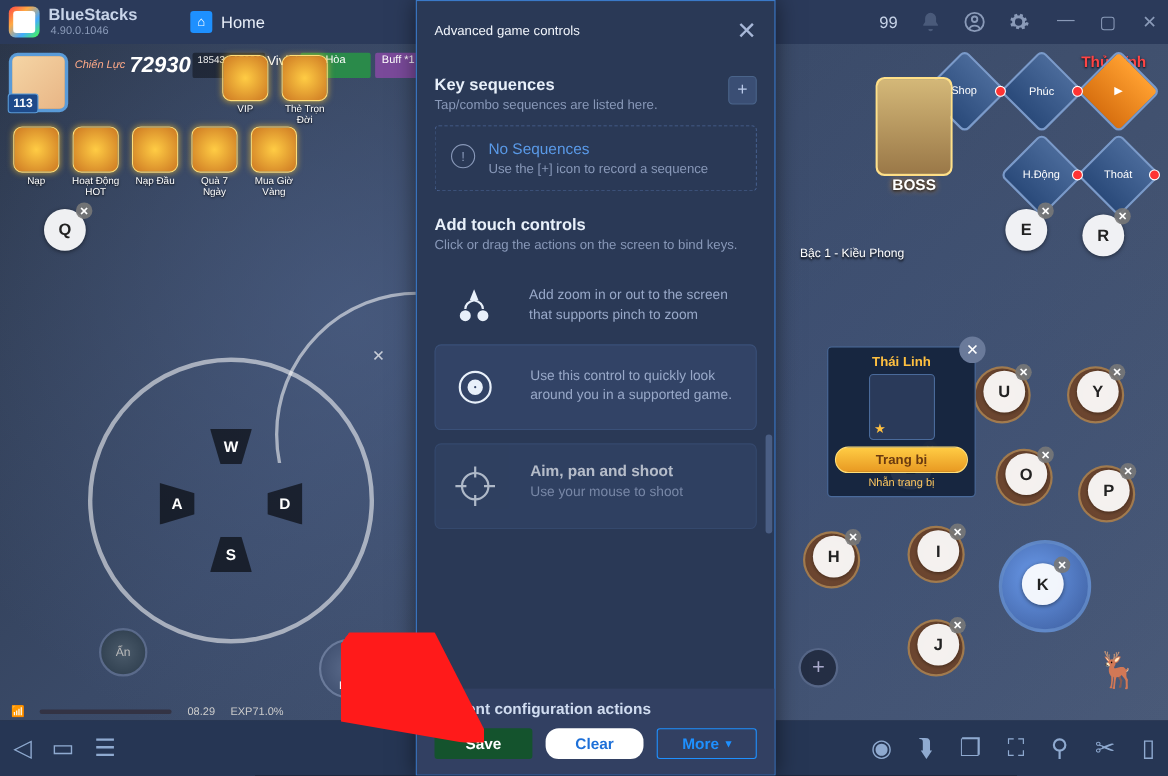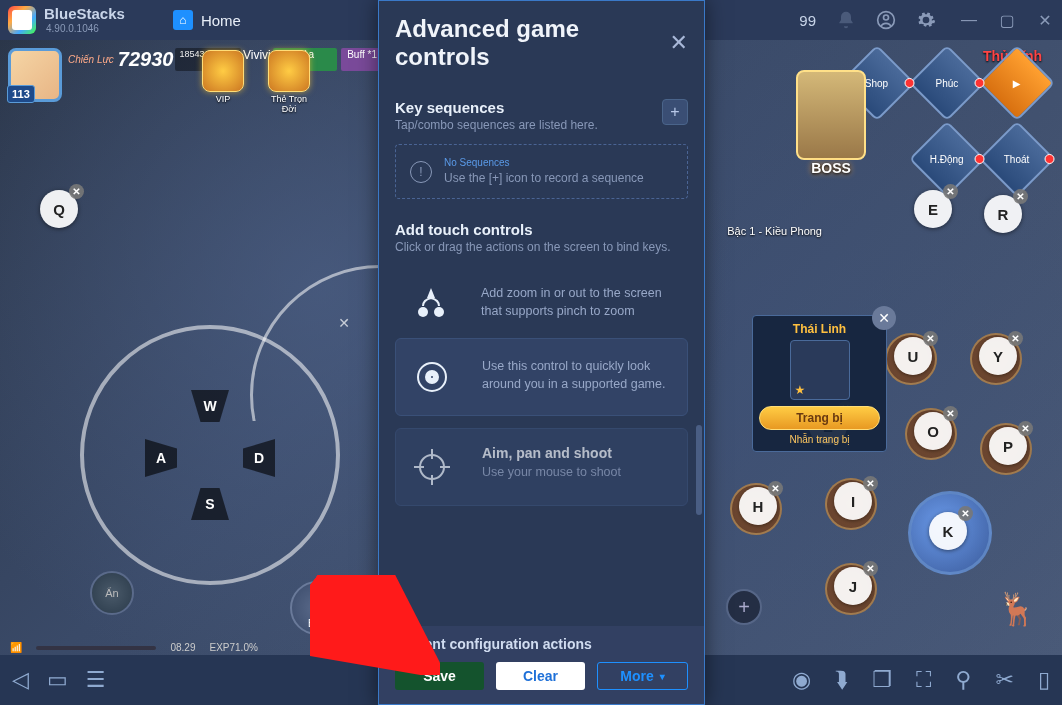--- a/index.html
+++ b/index.html
@@ -37,21 +37,21 @@
 .name-row { color:#fff; font-size:12px; }
 .tag-row { display:flex; gap:4px;}
 .tag-hoa { background:#2a8a4a; color:#fff; font-size:10px; padding:1px 23px; border-radius:2px;}
 .tag-buff { background:#7a4a9a; color:#fff; font-size:10px; padding:1px 6px; border-radius:2px;}
 
 
 .hud-icons { position:absolute; top:75px; left:10px; display:flex; gap:8px; }
 .hud-icon { width:46px; text-align:center; }
 .hud-icon .ibox { width:42px; height:42px; margin:0 auto; border-radius:8px; background:radial-gradient(circle, #ffcc44, #cc7722); border:1px solid #ffdd77; box-shadow: 0 0 6px rgba(255,200,50,.6);}
 .hud-icon .ilbl { font-size:9px; color:#fff; margin-top:2px; text-shadow:0 1px 2px #000;}
-.hud-vip { position:absolute; top:10px; left:200px; display:flex; gap:20px;}
+.hud-vip { position:absolute; top:10px; left:200px; display:flex; gap:8px;}
 
 
 .right-col { position:absolute; top:8px; right:10px; display:flex; flex-direction:column; gap:6px; align-items:center;}
 .diamond-btn { width:54px; height:54px; background:linear-gradient(180deg,#4a6a9a,#2a4a7a); transform:rotate(45deg); border:2px solid #7a9aca; border-radius:6px; display:flex; align-items:center; justify-content:center; position:relative; margin:8px;}
 .diamond-btn > span { transform:rotate(-45deg); color:#fff; font-size:10px; text-align:center;}
 .diamond-btn .red-dot { position:absolute; width:10px; height:10px; background:#f33; border-radius:50%; top:-3px; right:-3px; border:1px solid #fff;}
 .right-col2 { position:absolute; top:8px; right:80px; display:flex; flex-direction:column; gap:6px; align-items:center;}
 
 
 .boss { position:absolute; top:30px; left:50%; margin-left:260px; width:80px; text-align:center;}
@@ -99,44 +99,44 @@
 
 
 .bottom-toolbar { position: absolute; bottom: 0; left: 0; right: 0; height: 50px; background: #263654; display: flex; align-items: center; padding: 0 12px; gap: 16px; }
 .bt-left { display:flex; gap:18px; align-items:center;}
 .bt-icon { color: #8faad0; font-size: 22px; cursor: pointer; }
 .bt-right { margin-left:auto; display:flex; gap:24px; align-items:center;}
 
 
 .modal { position: absolute; top: 0; left: 378px; width: 327px; height: 705px; background: #2a3956; border: 1px solid #3a79c8; display: flex; flex-direction: column; box-shadow: 0 0 20px rgba(0,0,0,.5); z-index: 100; }
 .modal-head { padding: 14px 16px; display: flex; align-items: center; }
-.modal-title { color: #f0f4fa; font-size: 24px; font-weight: 700; flex: 1; }
+.modal-title { color: #f0f4fa; font-size: 12px; font-weight: 400; flex: 1; }
 .modal-close { color: #a8b8d8; font-size: 22px; cursor: pointer; }
 .modal-body { flex: 1; overflow: hidden; padding: 4px 16px 0 16px; position:relative; }
 .section-row { display:flex; align-items:flex-start; margin-top:10px;}
 .section-head { flex:1; }
 .section-title { color: #e8f0fa; font-size: 15px; font-weight: 600; }
 .section-sub { color: #8898b8; font-size: 12px; margin-top: 2px; }
 .add-square { width: 26px; height: 26px; background: #3a4e74; border: 1px solid #4a648a; border-radius: 4px; color: #b8c8e8; display:flex; align-items:center; justify-content:center; font-size:16px; cursor:pointer;}
 .seq-box { border: 1px dashed #4a6494; border-radius: 4px; padding: 12px 14px; margin-top: 12px; display:flex; gap:12px; align-items:flex-start;}
 .seq-icon { width:22px; height:22px; border:1.5px solid #8898b8; border-radius:50%; display:flex; align-items:center; justify-content:center; color:#8898b8; font-size:12px; margin-top:4px; flex-shrink:0;}
-.seq-text .st1 { color:#5a9ae8; font-size:10px; }
+.seq-text .st1 { color:#5a9ae8; font-size:14px; }
 .seq-text .st2 { color:#8898b8; font-size:12px; margin-top:2px; line-height:1.35;}
 .ctrl-card { background: #324366; border: 1px solid #3a5078; border-radius: 6px; padding: 16px 14px; margin-top: 12px; display:flex; gap:28px; align-items:flex-start;}
 .ctrl-card.flat { background: transparent; border: none; padding: 16px 14px 0;}
 .card-icon { width:44px; height:44px; flex-shrink:0; display:flex; align-items:center; justify-content:center; color:#e8f0fa;}
 .card-text .ct1 { color:#f0f4fa; font-size:14px; font-weight:600;}
 .card-text .ct2 { color:#98a8c8; font-size:12.5px; margin-top:3px; line-height:1.4;}
 .scroll-thumb { position:absolute; right:2px; top:340px; width:6px; height:90px; background:#4a5e84; border-radius:3px;}
 .modal-footer { background: #324062; padding: 10px 16px 14px; }
 .footer-title { color: #d0dcf0; font-size: 14px; font-weight: 600; margin-bottom: 10px; }
 .footer-btns { display: flex; gap: 12px; }
 .btn { flex: 1; height: 28px; border-radius: 3px; font-size: 14px; font-weight: 600; cursor: pointer; display:flex; align-items:center; justify-content:center; border:none;}
 .btn-save { background: #14532d; color: #fff; }
-.btn-clear { background: #fff; color: #1e70d8; }
+.btn-clear { background: #fff; color: #1e70d8; border-radius: 12px; }
 .btn-more { background: transparent; border: 1px solid #1e90ff; color: #1e90ff; gap:6px;}
 .btn-more::after { content:"▾"; font-size:10px;}
 
 
 .arrow { position:absolute; left:310px; bottom:30px; z-index:200; pointer-events:none;}
 
 svg { display:block; }
 </style>
 </head>
 <body>
@@ -205,20 +205,42 @@
     <div class="hud-icon">
         <div class="ibox"></div>
         <div class="ilbl">VIP</div>
       </div>
     <div class="hud-icon">
         <div class="ibox"></div>
         <div class="ilbl">Thẻ Trọn Đời</div>
       </div>
   </div>
 
+  <div class="hud-icons">
+    <div class="hud-icon">
+        <div class="ibox"></div>
+        <div class="ilbl">Nạp</div>
+      </div>
+    <div class="hud-icon">
+        <div class="ibox"></div>
+        <div class="ilbl">Hoạt Động HOT</div>
+      </div>
+    <div class="hud-icon">
+        <div class="ibox"></div>
+        <div class="ilbl">Nạp Đầu</div>
+      </div>
+    <div class="hud-icon">
+        <div class="ibox"></div>
+        <div class="ilbl">Quà 7 Ngày</div>
+      </div>
+    <div class="hud-icon">
+        <div class="ibox"></div>
+        <div class="ilbl">Mua Giờ Vàng</div>
+      </div>
+  </div>
 
   <span class="thulinh">Thủ Lĩnh</span>
   <span class="bac-label">Bậc 1 - Kiều Phong</span>
 
   <div class="right-col">
     <div class="diamond-btn" style="background:linear-gradient(180deg,#ffa030,#d87010);">
         <span>▶</span>
       </div>
     <div class="diamond-btn">
         <span>Thoát</span>

